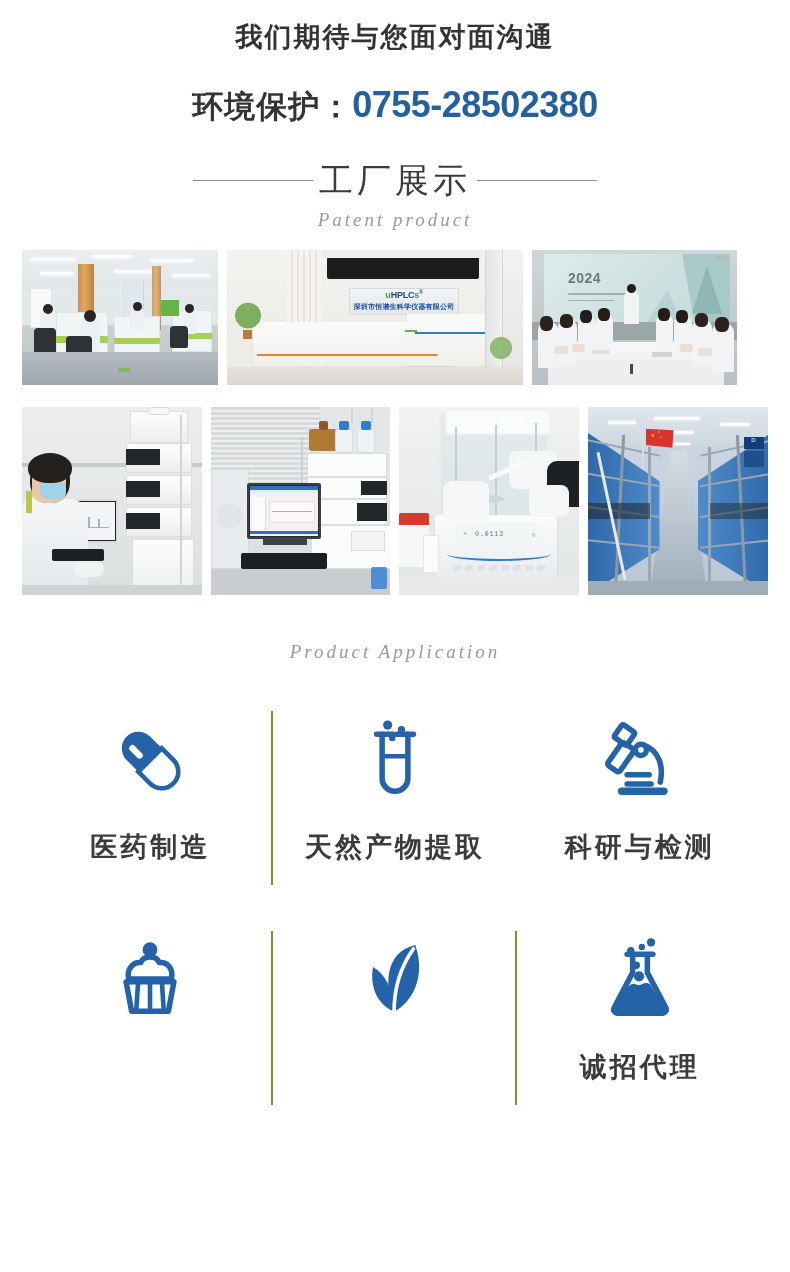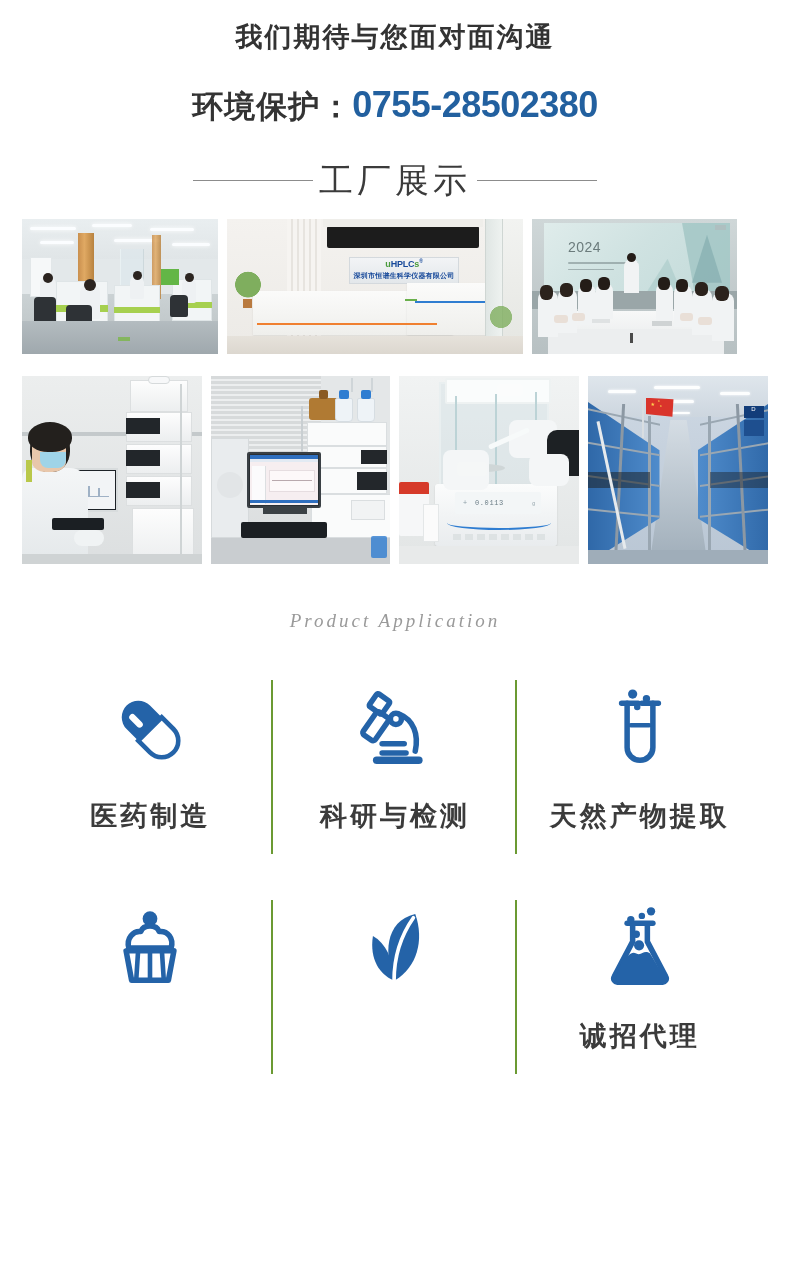--- a/index.html
+++ b/index.html
@@ -82,21 +82,21 @@
   .rc-greenline{ background:#6ab04c; height:2px; }
   .rc-plant{ background:radial-gradient(circle at 50% 60%,#7fae5e 0 40%,transparent 42%); }
   .rc-door{ background:linear-gradient(90deg,#e0e6e4,#eef2f0); border-left:1px solid #cfd6d3; border-right:1px solid #cfd6d3;}
   .rc-floor{ left:0; bottom:0; width:100%; height:13%; background:linear-gradient(#e6e2db,#dcd7cf); }
 
   
   .meet{ background:linear-gradient(#cfd7d8,#b7c0c2); }
   .mt-screen{ background:linear-gradient(135deg,#dfeceb 0%,#cfe2e1 45%,#c2dad9 100%); }
   .mt-shape{ background:#9dc3c2; opacity:.75; }
   .mt-shape2{ background:#7fa9ab; opacity:.6; }
-  .mt-year{ position:absolute; color:#6b7b7c; font-weight:normal; font-size:14px; letter-spacing:.5px;}
+  .mt-year{ position:absolute; color:#6b7b7c; font-weight:bold; font-size:14px; letter-spacing:.5px;}
   .mt-txt{ position:absolute; background:#8a9a9b; opacity:.7; height:2px; border-radius:1px;}
   .mt-table{ background:linear-gradient(#f7f8f8,#e4e7e8); }
   .mt-p{ background:#f1f3f4; border-radius:8px 8px 0 0; }
   .mt-h{ background:#241c17; border-radius:50%; }
   .mt-arm{ background:#e9dfd7; border-radius:3px; }
 
   
   .lab1{ background:linear-gradient(#e8eaea,#d6d9da); }
   .lb-wall{ left:0; top:0; width:100%; height:100%; background:linear-gradient(#eceeee,#dcdfe0); }
   .lb-instr{ background:linear-gradient(#fdfdfd,#eceeef); border:1px solid #dcdfe0; }
@@ -168,20 +168,21 @@
     <span>环境保护：</span><span class="hero-phone">0755-28502380</span>
   </div>
 </div>
 
 <div class="sec-head" style="margin-top:36px;">
   <div class="sec-row">
     <span class="sec-line left"></span>
     <span class="sec-title">工厂展示</span>
     <span class="sec-line right"></span>
   </div>
+  <div class="sec-en">Patent product</div>
 </div>
 
 <div class="grid">
 
   <div class="grid-row r1">
 
     <div class="ph p1 office">
       <div class="lay of-ceil"></div>
       <div class="lay of-light" style="left:8px;top:8px;width:46px;"></div>
       <div class="lay of-light" style="left:70px;top:5px;width:40px;"></div>
@@ -431,47 +432,47 @@
             <rect x="42" y="24" width="7" height="18" rx="3.5" fill="#ffffff"></rect>
           </g>
         </svg>
       </div>
       <div class="app-label">医药制造</div>
       <div class="divider"></div>
     </div>
 
     <div class="app-cell">
       <div class="app-icon">
+        <svg width="92" height="92" viewBox="0 0 100 100" fill="none" stroke="#2463a8" stroke-width="6">
+          <path d="M36 22 v48 a14 14 0 0 0 28 0 v-48" stroke-linecap="round"></path>
+          <path d="M30 22 h18 M52 22 h18" stroke-linecap="round"></path>
+          <path d="M40 46 h20" stroke-width="5" stroke-linecap="round"></path>
+          <circle cx="42" cy="12" r="5" fill="#2463a8" stroke="none"></circle>
+          <circle cx="57" cy="17" r="4" fill="#2463a8" stroke="none"></circle>
+          <circle cx="47" cy="26" r="3.5" fill="#2463a8" stroke="none"></circle>
+        </svg>
+      </div>
+      <div class="app-label">天然产物提取</div>
+
+    </div>
+
+    <div class="app-cell">
+      <div class="app-icon">
         <svg width="92" height="92" viewBox="0 0 100 100" fill="none" stroke="#2463a8" stroke-width="6" stroke-linecap="round" stroke-linejoin="round">
           <rect x="25" y="14" width="17" height="17" rx="2" transform="rotate(35 33 22)"></rect>
           <rect x="21" y="32" width="16" height="30" rx="3" transform="rotate(35 29 47)"></rect>
           <circle cx="51" cy="39" r="6"></circle>
           <path d="M55 34 C70 40 76 56 72 74"></path>
           <path d="M36 66 h24"></path>
           <path d="M36 76 h26"></path>
           <path d="M30 84 h46" stroke-width="8"></path>
         </svg>
       </div>
       <div class="app-label">科研与检测</div>
       <div class="divider"></div>
-    </div>
-
-    <div class="app-cell">
-      <div class="app-icon">
-        <svg width="92" height="92" viewBox="0 0 100 100" fill="none" stroke="#2463a8" stroke-width="6">
-          <path d="M36 22 v48 a14 14 0 0 0 28 0 v-48" stroke-linecap="round"></path>
-          <path d="M30 22 h18 M52 22 h18" stroke-linecap="round"></path>
-          <path d="M40 46 h20" stroke-width="5" stroke-linecap="round"></path>
-          <circle cx="42" cy="12" r="5" fill="#2463a8" stroke="none"></circle>
-          <circle cx="57" cy="17" r="4" fill="#2463a8" stroke="none"></circle>
-          <circle cx="47" cy="26" r="3.5" fill="#2463a8" stroke="none"></circle>
-        </svg>
-      </div>
-      <div class="app-label">天然产物提取</div>
-
     </div>
   </div>
 
   <div class="app-row">
 
     <div class="app-cell">
       <div class="app-icon">
         <svg width="92" height="92" viewBox="0 0 100 100" fill="none" stroke="#2463a8" stroke-width="6" stroke-linejoin="round">
           <circle cx="50" cy="17" r="8" fill="#2463a8" stroke="none"></circle>
           <path d="M27 49 C24 38 32 30 40 31 C43 23 57 23 60 31 C69 30 76 38 73 49 Z" stroke-linecap="round"></path>

